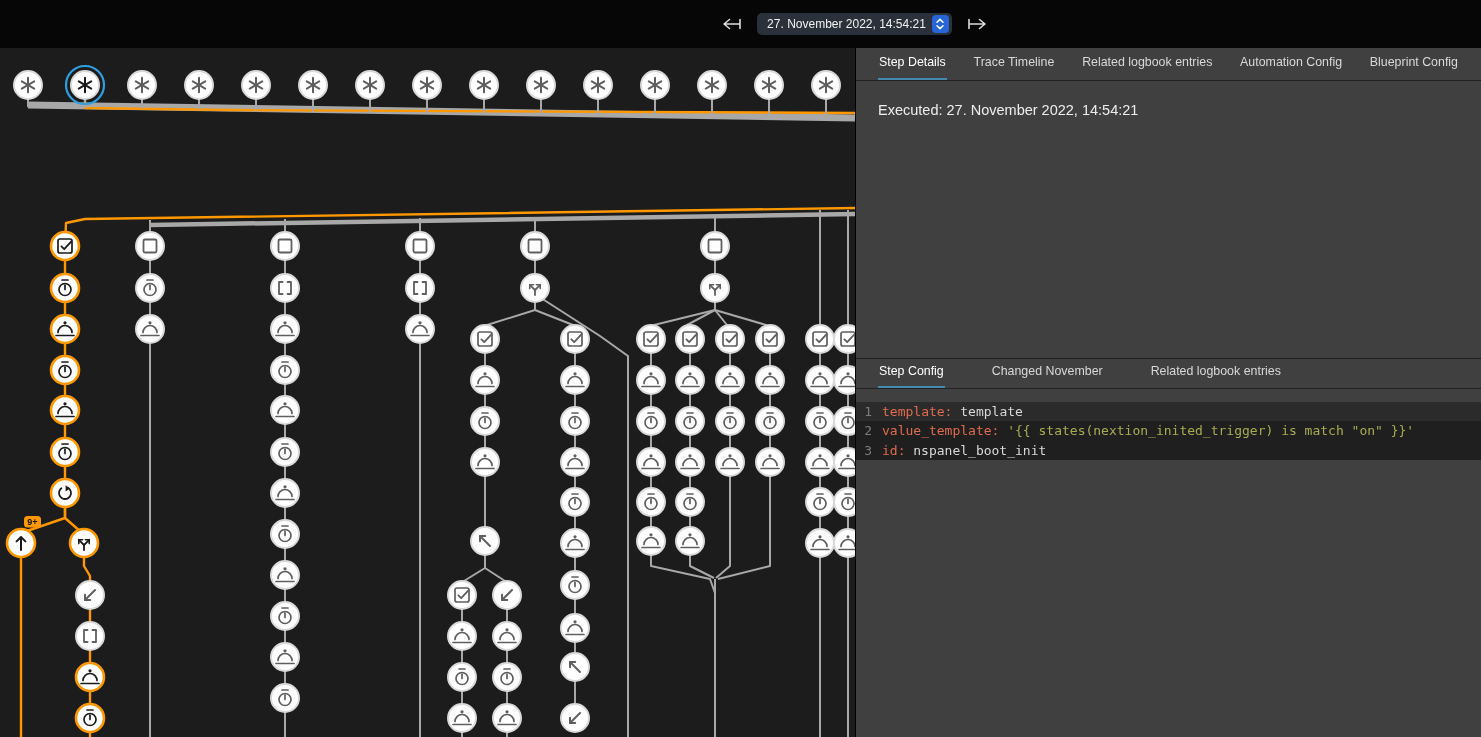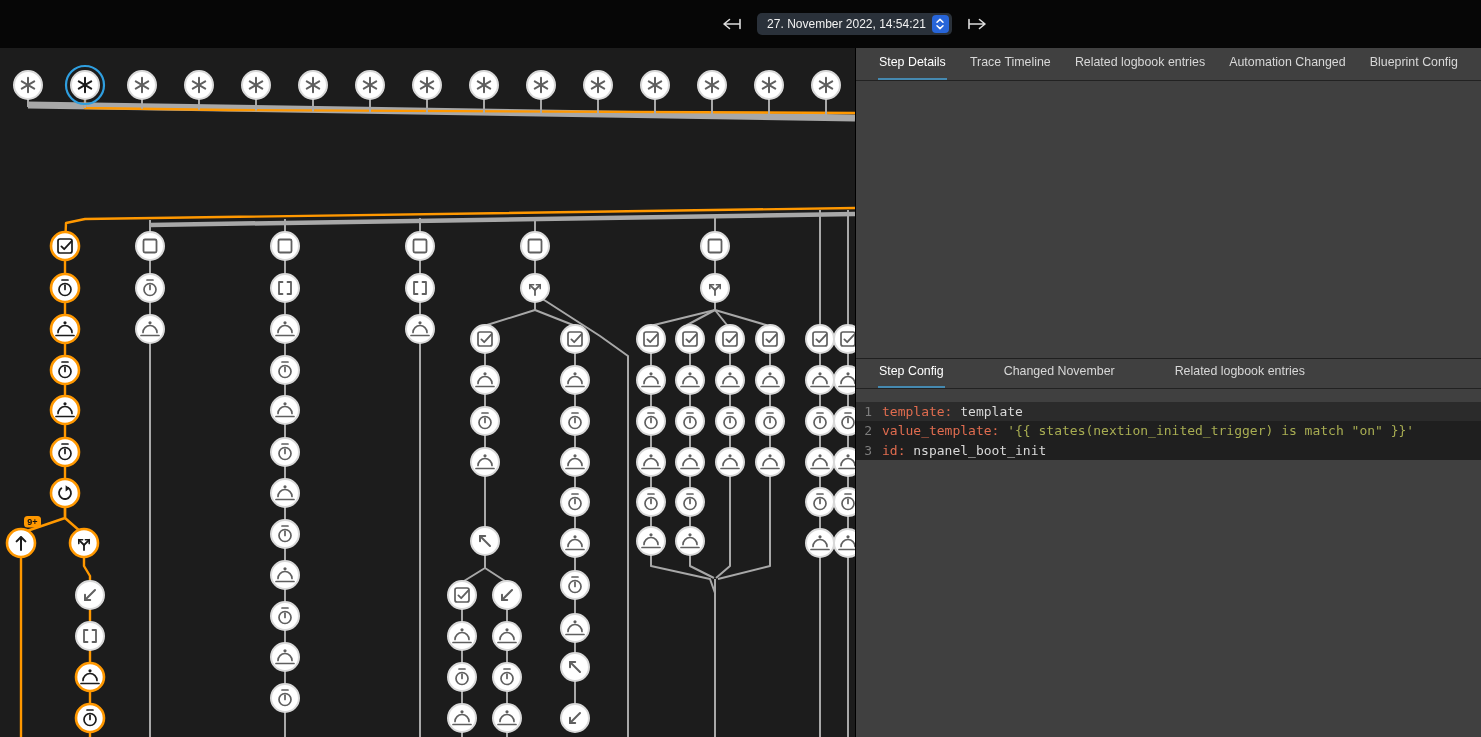--- a/index.html
+++ b/index.html
@@ -38,21 +38,21 @@
   }
   .graph-area svg{display:block;}
   
   .right-panel{
     position:absolute;top:48px;left:855px;width:626px;height:689px;
     background:#404040;border-left:1px solid #000;display:flex;flex-direction:column;
   }
   .right-top{height:310px;display:flex;flex-direction:column;}
   .tabbar{display:flex;align-items:flex-end;border-bottom:1px solid #222;}
   .tabbar.spread{justify-content:space-between;padding:0 22px;height:33px;}
-  .tabbar.row{justify-content:flex-start;gap:58px;padding:0 22px;height:30px;}
+  .tabbar.row{justify-content:flex-start;gap:46px;padding:0 22px;height:30px;}
   .tab{
     font-size:12.4px;color:#d8d8d8;padding:0 1px 9px 1px;cursor:pointer;
     border-bottom:2px solid transparent;white-space:nowrap;
   }
   .tabbar.row .tab{padding-bottom:8px;}
   .tab.active{border-bottom-color:var(--accent);color:#fff;}
   .executed-line{padding:21px 22px;font-size:14.5px;color:#ededed;}
   .right-bottom{flex:1;border-top:1px solid #1f1f1f;display:flex;flex-direction:column;}
   
   .codeblock{
@@ -757,23 +757,24 @@
     </svg>
 </div>
 
 <div class="right-panel">
 
   <div class="right-top">
     <div class="tabbar spread">
       <span class="tab active">Step Details</span>
       <span class="tab">Trace Timeline</span>
       <span class="tab">Related logbook entries</span>
-      <span class="tab">Automation Changed</span>
+      <span class="tab">Automation Config</span>
       <span class="tab">Blueprint Config</span>
     </div>
+    <div class="executed-line">Executed: 27. November 2022, 14:54:21</div>
   </div>
 
   <div class="right-bottom">
     <div class="tabbar row">
       <span class="tab active">Step Config</span>
       <span class="tab">Changed November</span>
       <span class="tab">Related logbook entries</span>
     </div>
 
     <div class="codeblock">

